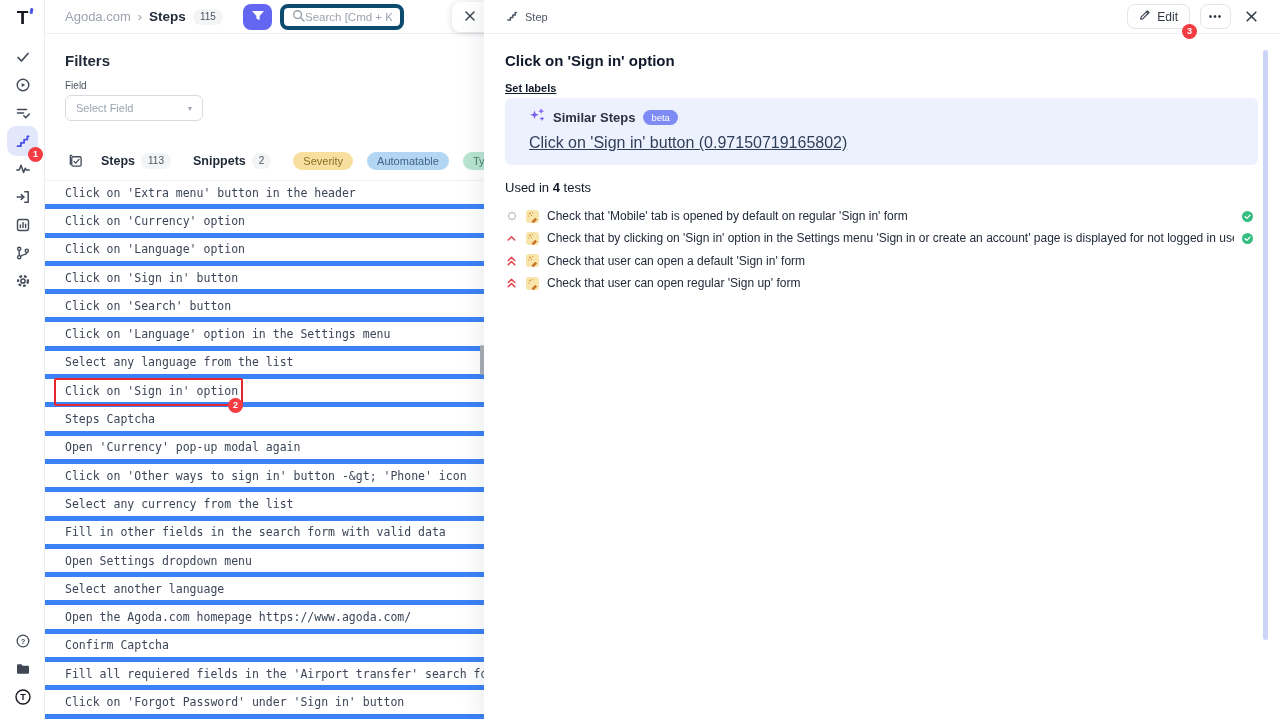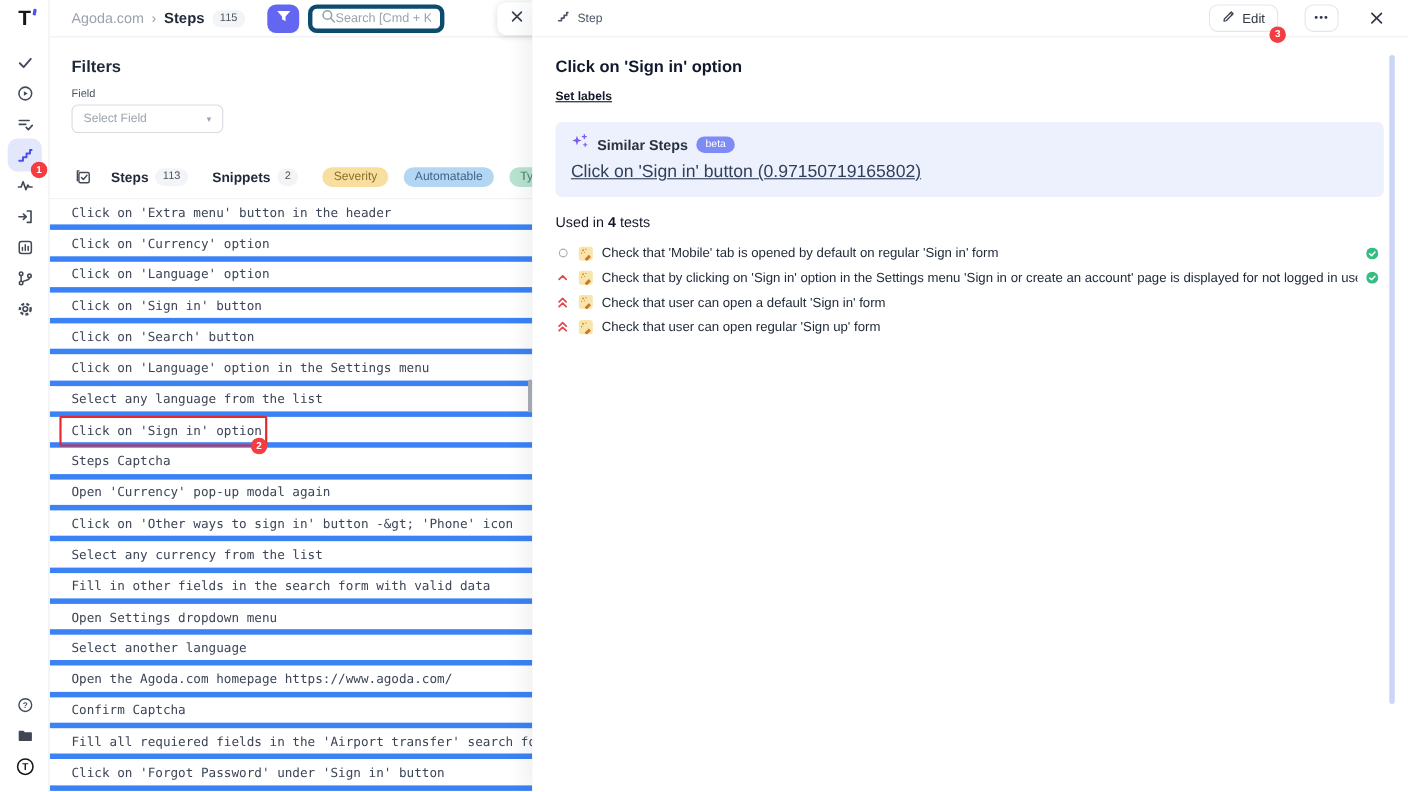--- a/index.html
+++ b/index.html
@@ -48,30 +48,30 @@
   .steps-list { position:absolute; top:180px; left:0; width:439px; border-top:1px solid #F1F2F4; }
   .srow { height:28.3px; border-bottom:5px solid #3b82f6; display:flex; align-items:center; padding-left:20px; font-family:"DejaVu Sans Mono","Liberation Mono",monospace; font-size:11.5px; color:#3C4557; white-space:nowrap; overflow:hidden; }
   .anno-rect { position:absolute; left:9px; top:196.6px; width:189px; height:28px; border:2.5px solid #E6282E; border-radius:2px; z-index:4; pointer-events:none; }
   .anno-badge2 { left:183px; top:217px; }
   .list-scroll { position:absolute; right:0; top:345px; width:4px; height:30px; background:#A9AEB6; border-radius:2px; z-index:3; }
 
   
   .rpanel { position:absolute; left:484px; top:0; width:796px; height:720px; background:#fff; z-index:10; box-shadow:-6px 0 18px rgba(40,50,70,.08); }
   .rheader { height:34px; border-bottom:1px solid #EEF0F2; display:flex; align-items:center; padding:0 22px; }
   .rheader .htitle { font-size:11px; color:#4B5563; margin-left:7px; }
-  .ractions { margin-left:auto; display:flex; align-items:center; gap:24px; }
+  .ractions { margin-left:auto; display:flex; align-items:center; gap:10px; }
   .edit-btn { position:relative; height:25px; border:1px solid #E3E6EA; border-radius:8px; display:flex; align-items:center; gap:6px; padding:0 11px; font-size:12px; color:#303846; background:#fff; cursor:pointer; }
   .badge3 { right:-8px; bottom:-11px; }
   .more-btn { height:25px; width:31px; border:1px solid #E3E6EA; border-radius:8px; display:flex; align-items:center; justify-content:center; font-size:10px; letter-spacing:1px; color:#303846; background:#fff; cursor:pointer; }
   .close-x { margin-left:4px; display:flex; cursor:pointer; }
 
   .pbody { padding:18px 22px 0 21px; position:relative; }
   .ptitle { font-size:15px; font-weight:bold; color:#10192B; }
   .set-labels { margin-top:13px; font-size:11px; font-weight:600; color:#111827; text-decoration:underline; display:inline-block; cursor:pointer; }
-  .similar-box { margin-top:15px; background:#EDF1FD; border-radius:6px; padding:10px 14px 13px 14px; }
+  .similar-box { margin-top:2px; background:#EDF1FD; border-radius:6px; padding:10px 14px 13px 24px; }
   .similar-head { display:flex; align-items:center; gap:8px; }
   .similar-title { font-size:13px; color:#2A3242; font-weight:600; }
   .beta-badge { background:#7E8BF5; color:#fff; font-size:9.5px; padding:2px 8px; border-radius:9px; }
   .similar-link { margin-top:7px; font-size:16px; color:#31405A; text-decoration:underline; display:inline-block; cursor:pointer; }
   .used-in { margin-top:15px; font-size:13px; color:#111827; }
   .tests { margin-top:10px; }
   .trow { display:flex; align-items:center; gap:8px; height:22.3px; font-size:12px; color:#222B3A; white-space:nowrap; }
   .trow .ttext { overflow:hidden; }
   .prio { width:13px; display:flex; justify-content:center; flex:0 0 auto; }
   .ring { width:8px; height:8px; border:1.5px solid #A6ADB8; border-radius:50%; }

